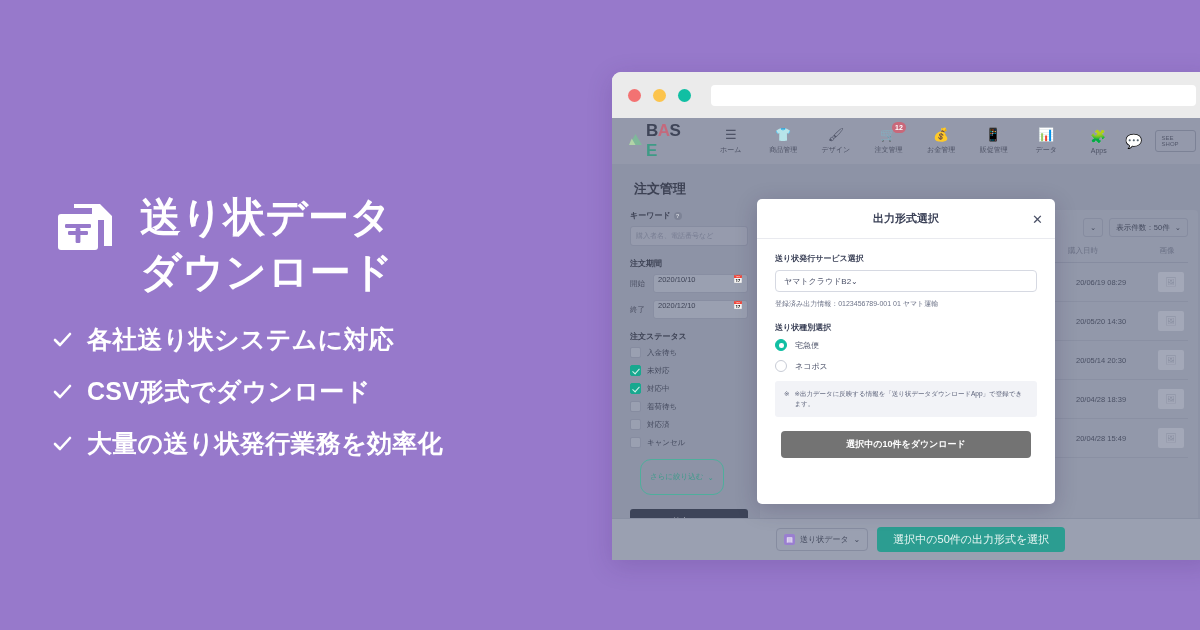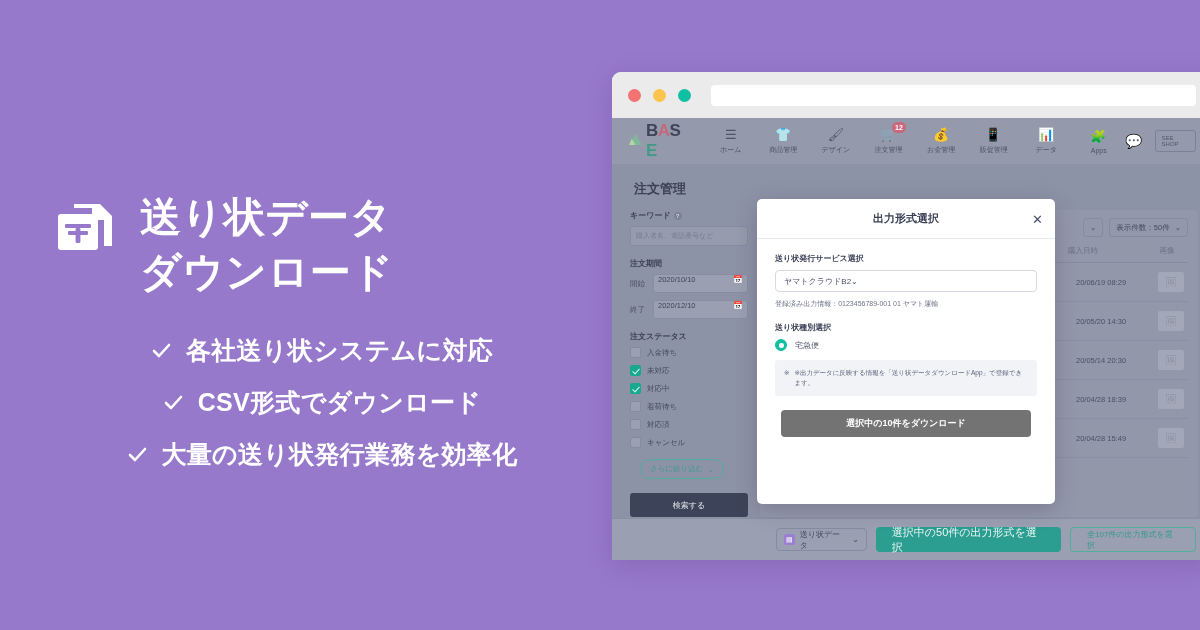--- a/index.html
+++ b/index.html
@@ -11,21 +11,21 @@
   }
 
   
   .promo { position: absolute; left: 52px; top: 190px; width: 540px; }
   .promo-head { display: flex; align-items: flex-start; gap: 22px; }
   .promo-icon { width: 66px; height: 66px; flex: 0 0 66px; margin-top: 8px; }
   .promo-title {
     color: #ffffff; font-size: 41px; font-weight: bold;
     line-height: 1.33; letter-spacing: 0.5px; white-space: pre-line;
   }
-  .promo-list { margin-top: 35px; display: flex; flex-direction: column; gap: 19px; align-items: center; }
+  .promo-list { margin-top: 24px; display: flex; flex-direction: column; gap: 19px; }
   .promo-item { display: flex; align-items: center; gap: 14px; }
   .promo-check { width: 21px; height: 21px; flex: 0 0 21px; }
   .promo-item-label {
     color: #ffffff; font-size: 25px; font-weight: bold; letter-spacing: 0.3px;
   }
 
   
   .browser {
     position: absolute; left: 612px; top: 72px; width: 600px; height: 488px;
     background: #ebebeb; border-radius: 9px 0 0 0; overflow: hidden;
@@ -96,21 +96,21 @@
     background: #9aa0b1; flex: 0 0 11px;
   }
   .cb.on { background: #18a88f; border-color: #18a88f; position: relative; }
   .cb.on::after {
     content: ""; position: absolute; left: 3px; top: 1px; width: 3px; height: 6px;
     border: solid #d6f3ec; border-width: 0 1.4px 1.4px 0; transform: rotate(42deg);
   }
   .cb-label { font-size: 7.5px; color: #444a5e; }
   .pill-more {
     margin: 4px 0 0 10px; border: 1px solid #4fae9c; border-radius: 11px;
-    font-size: 7.5px; color: #3d9b8a; padding: 4px 9px; display: inline-flex;
+    font-size: 7.5px; color: #3d9b8a; padding: 12px 9px; display: inline-flex;
     align-items: center; gap: 4px;
   }
   .search-btn {
     margin-top: 14px; height: 24px; background: #3d4459; border-radius: 3px;
     color: #e8eaf0; font-size: 8px; display: flex; align-items: center; justify-content: center;
   }
 
   
   .results { flex: 1; background: #9298aa; border-radius: 4px; padding: 8px 10px; min-width: 0; }
   .res-top { display: flex; align-items: center; justify-content: flex-end; gap: 6px; }
@@ -429,21 +429,20 @@
       </div>
     </div>
 
     <div class="action-bar">
       <div class="ab-select">
         <span class="ab-sq">▤</span>
         <span>送り状データ</span>
         <span>⌄</span>
       </div>
       <div class="ab-primary">選択中の50件の出力形式を選択</div>
-      <div class="ab-outline">全107件の出力形式を選択</div>
     </div>
   </div>
 </div>
 
 <div class="modal">
   <div class="modal-head">
     <span class="modal-title">出力形式選択</span>
     <span class="modal-close">✕</span>
   </div>
 
@@ -453,20 +452,24 @@
       <span>ヤマトクラウドB2</span>
       <span>⌄</span>
     </div>
     <div class="m-note">登録済み出力情報：0123456789-001 01 ヤマト運輸</div>
 
     <div class="m-label">送り状種別選択</div>
     <div class="radio-row">
       <span class="radio on"></span>
       <span class="radio-label">宅急便</span>
     </div>
+    <div class="radio-row">
+      <span class="radio"></span>
+      <span class="radio-label">ネコポス</span>
+    </div>
 
     <div class="m-info">
       <span>※</span>
       <span>※出力データに反映する情報を「送り状データダウンロードApp」で登録できます。</span>
     </div>
 
     <div class="m-btn">選択中の10件をダウンロード</div>
   </div>
 </div>
 

